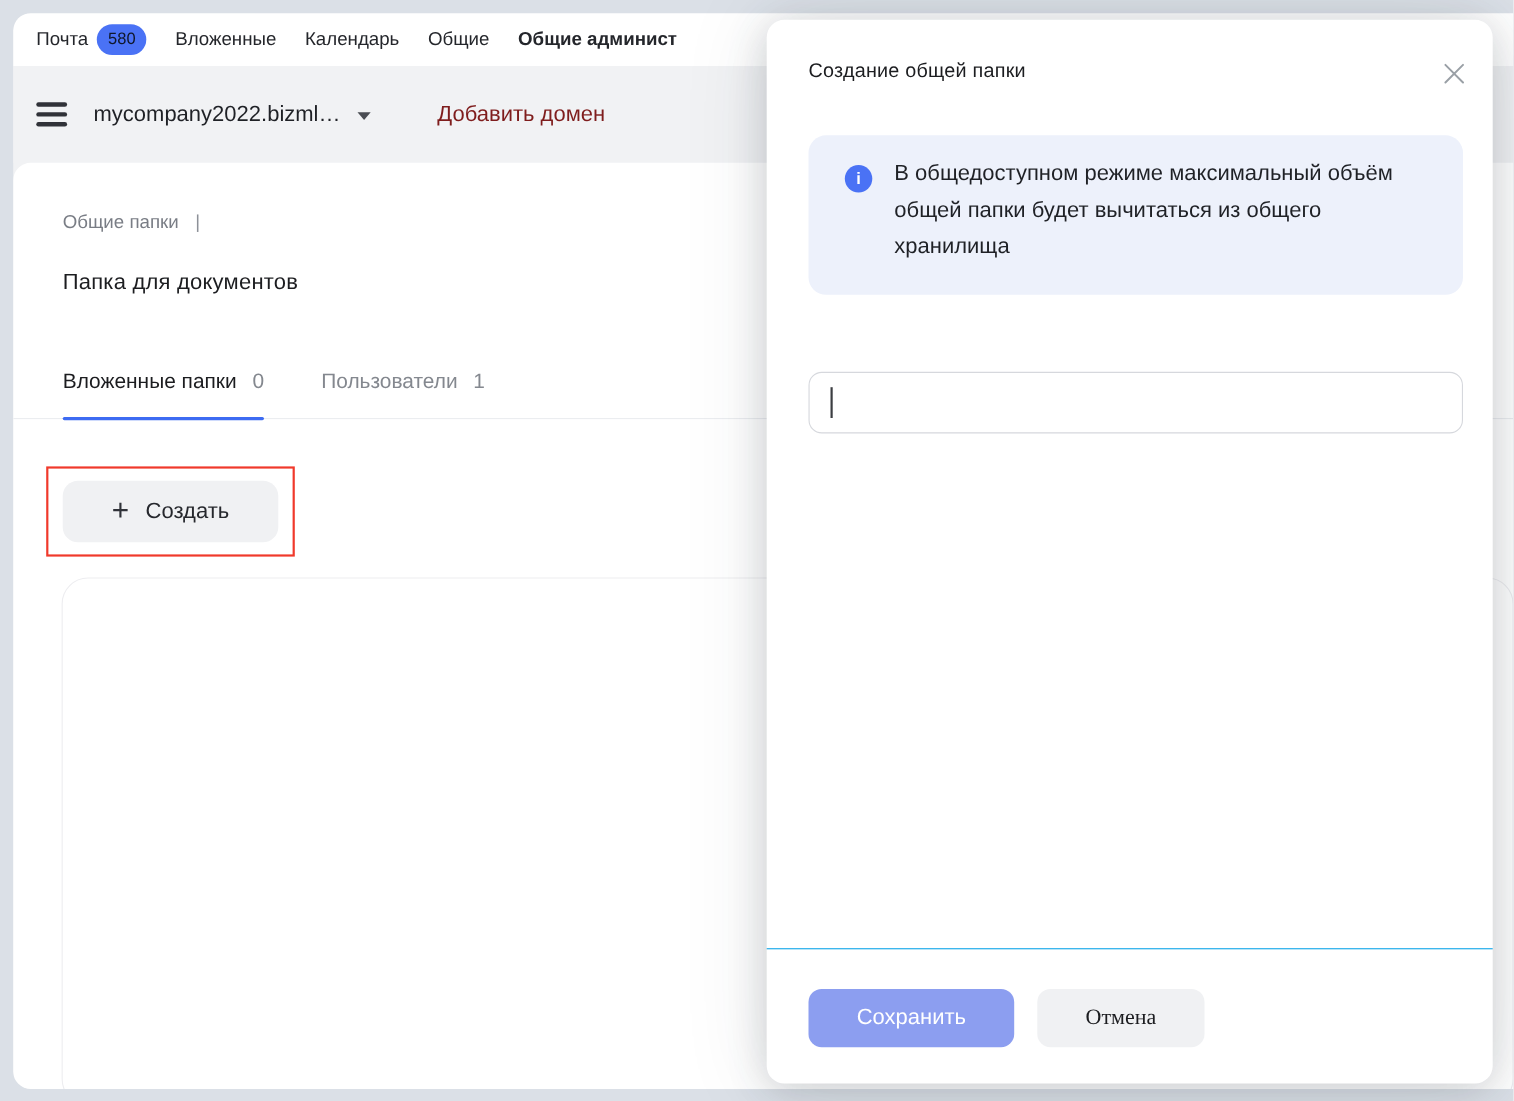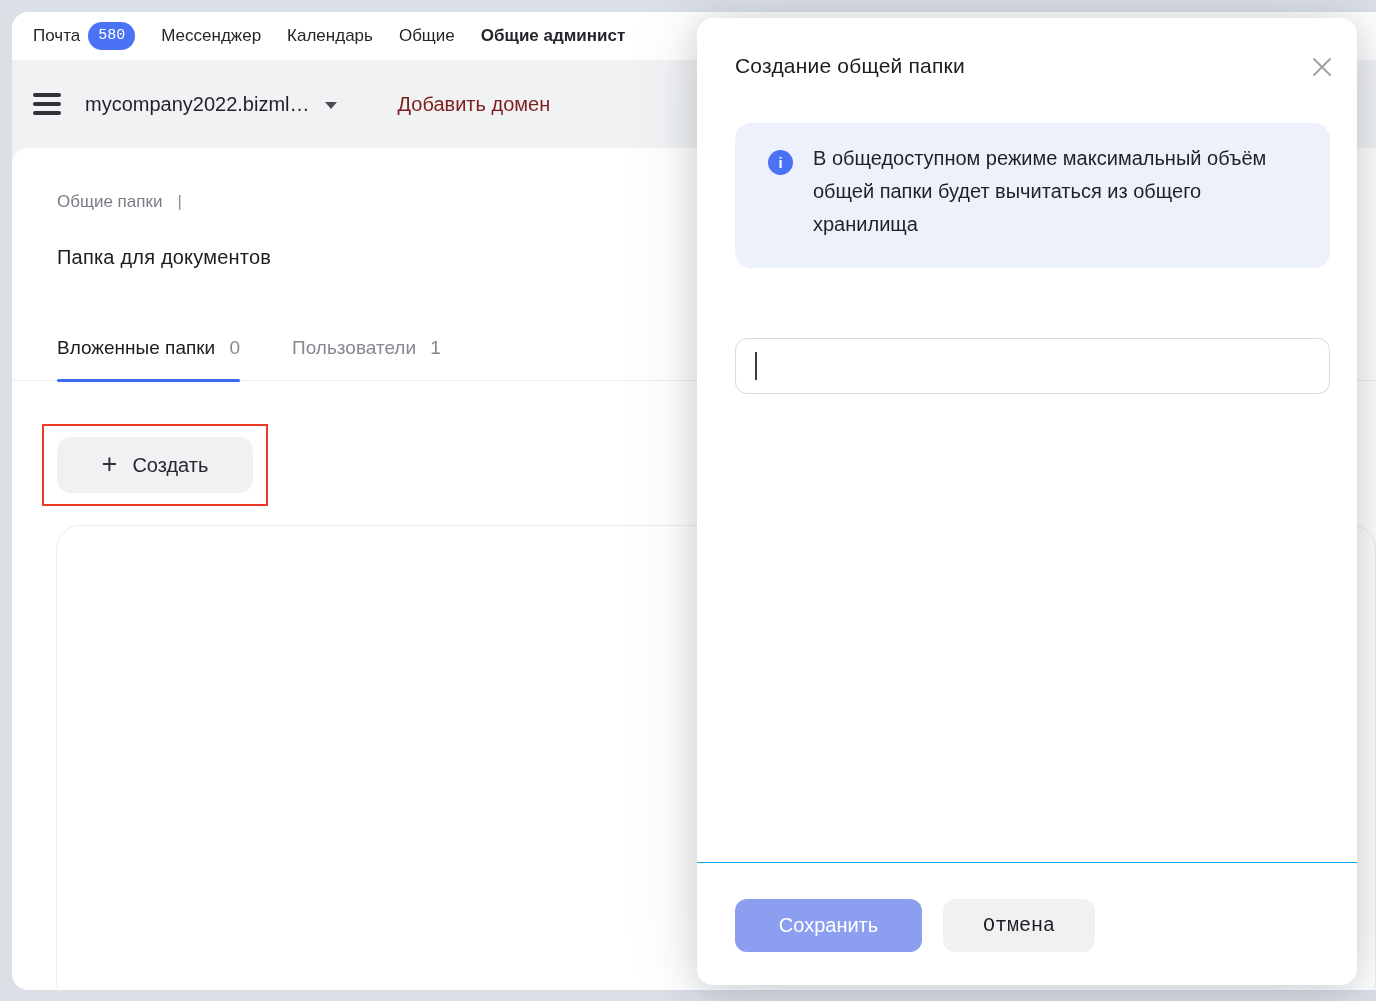--- a/index.html
+++ b/index.html
@@ -24,23 +24,23 @@
     position:absolute; top:0; left:0; right:0; height:48px;
     background:#ffffff; border-radius:16px 0 0 0;
     display:flex; align-items:center;
     padding-left:21px; gap:26px;
     font-size:17px; color:#24262b;
   }
   .nav-item { display:flex; align-items:center; cursor:pointer; white-space:nowrap; }
   .nav-item.active { font-weight:bold; }
   .badge {
     display:inline-block; margin-left:8px;
-    background:#4a72f5; color:#ffffff;
+    background:#4a72f5; color:#0f172a;
     font-size:15px; line-height:1;
-    padding:6px 10px 7px; border-radius:999px;font-family:Liberation Mono, monospace;
+    padding:6px 10px 7px; border-radius:999px;
   }
 
   
   .toolbar {
     position:absolute; top:48px; left:0; right:0; height:88px;
     background:#f1f2f4;
     display:flex; align-items:center; padding-left:21px;
   }
   .hamburger { width:28px; display:flex; flex-direction:column; gap:5px; cursor:pointer; }
   .hamburger i { display:block; height:4px; border-radius:2px; background:#303238; }
@@ -100,21 +100,21 @@
   }
 
   
   .drawer {
     position:absolute; left:697px; top:18px; width:660px; height:967px;
     background:#ffffff; border-radius:16px;
     box-shadow:0 6px 36px rgba(50,58,72,.20), 0 0 80px rgba(50,58,72,.10);
   }
   .drawer-title {
     position:absolute; top:36px; left:38px;
-    font-size:21px; font-weight:500; color:#1c1d20; letter-spacing:.2px;
+    font-size:18px; font-weight:500; color:#1c1d20; letter-spacing:.2px;
   }
   .drawer-close {
     position:absolute; top:34px; right:20px;
     width:30px; height:30px; display:flex; align-items:center; justify-content:center;
     cursor:pointer; background:none; border:none;
   }
   .info-box {
     position:absolute; top:105px; left:38px; width:595px; height:145px;
     background:#edf1fb; border-radius:16px;
   }
@@ -152,35 +152,35 @@
   .btn-save {
     position:absolute; top:36px; left:38px; width:187px; height:53px;
     background:#8c9ef0; color:#ffffff;
     border:none; border-radius:12px;
     font-family:inherit; font-size:20px; cursor:pointer;
   }
   .btn-cancel {
     position:absolute; top:36px; left:246px; width:152px; height:53px;
     background:#f0f1f3; color:#1c1d20;
     border:none; border-radius:12px;
-    font-family:Liberation Mono, monospace; font-size:20px; cursor:pointer;
+    font-family:Liberation Serif, serif; font-size:20px; cursor:pointer;
   }
 </style>
 </head>
 <body>
 
 <div class="app">
 
   <nav class="topnav">
     <span class="nav-item">
       <span>Почта</span>
       <span class="badge">580</span>
     </span>
     <span class="nav-item">
-      <span>Мессенджер</span>
+      <span>Вложенные</span>
     </span>
     <span class="nav-item">
       <span>Календарь</span>
     </span>
     <span class="nav-item">
       <span>Общие</span>
     </span>
     <span class="nav-item active">
       <span>Общие админист</span>
     </span>

